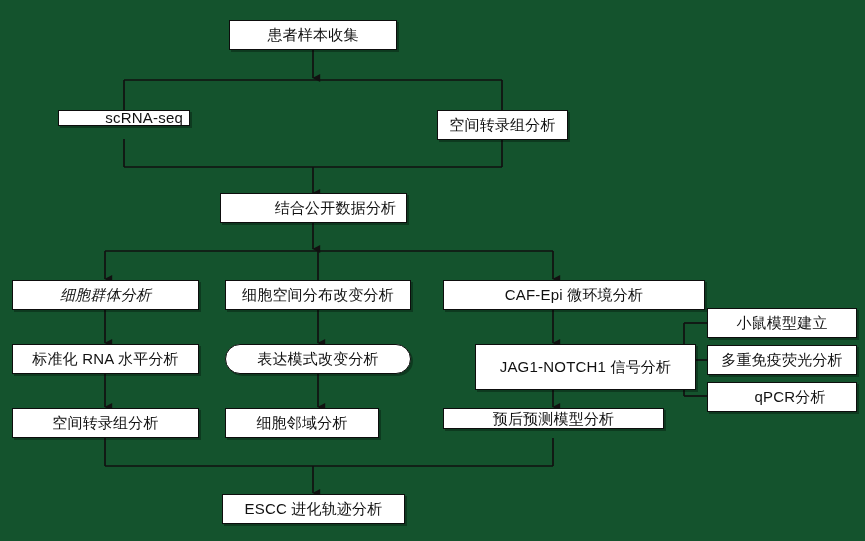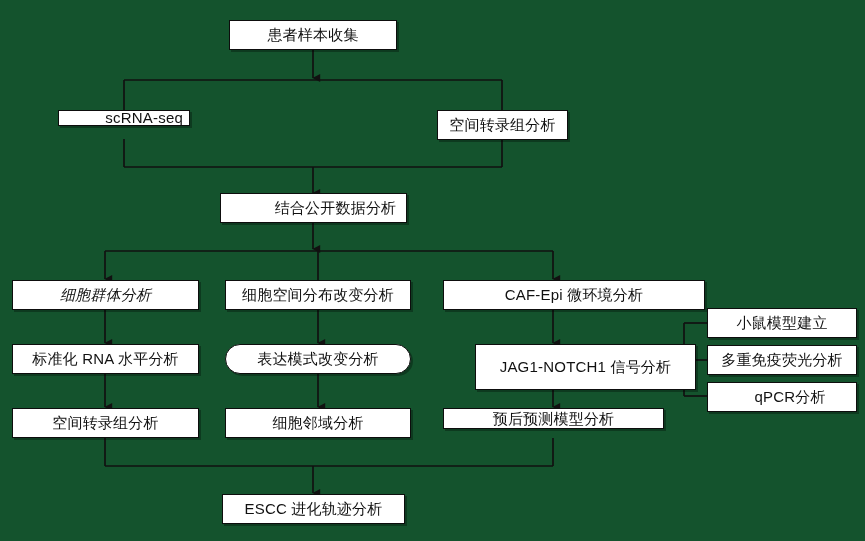--- a/index.html
+++ b/index.html
@@ -133,21 +133,21 @@
   </div>
 
   <div class="node-box" style="left:225px; top:280px; width:186px; height:30px;">
     <span class="node-label">细胞空间分布改变分析</span>
   </div>
 
   <div class="node-box" style="left:225px; top:344px; width:186px; height:30px;border-radius:15px;">
     <span class="node-label">表达模式改变分析</span>
   </div>
 
-  <div class="node-box" style="left:225px; top:408px; width:186px; height:30px;">
+  <div class="node-box" style="left:225px; top:408px; width:154px; height:30px;">
     <span class="node-label">细胞邻域分析</span>
   </div>
 
   <div class="node-box" style="left:443px; top:280px; width:262px; height:30px;">
     <span class="node-label">CAF-Epi 微环境分析</span>
   </div>
 
   <div class="node-box" style="left:443px; top:344px; width:221px; height:46px;margin-left:32px;">
     <span class="node-label">JAG1-NOTCH1 信号分析</span>
   </div>

